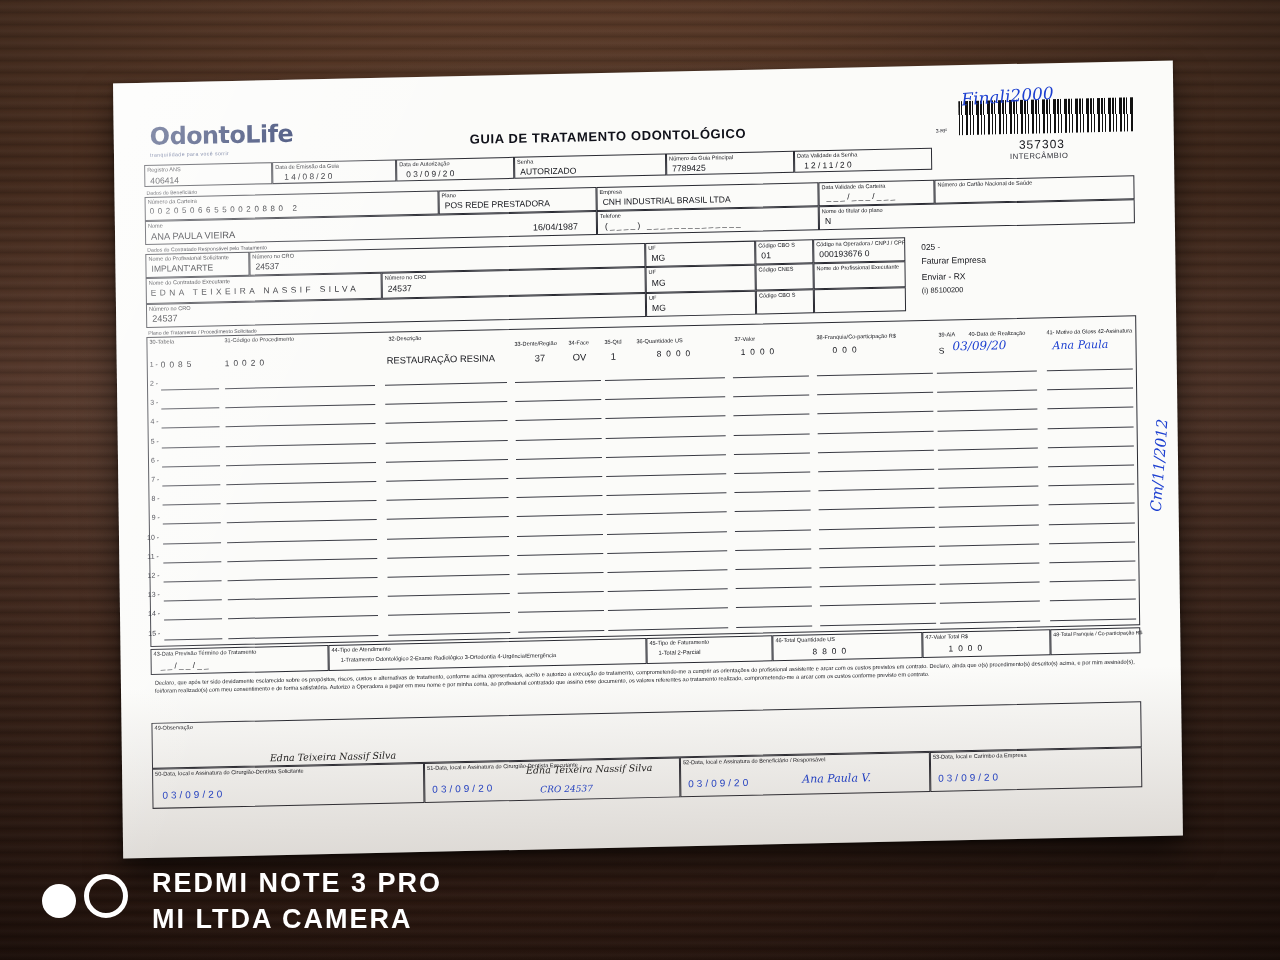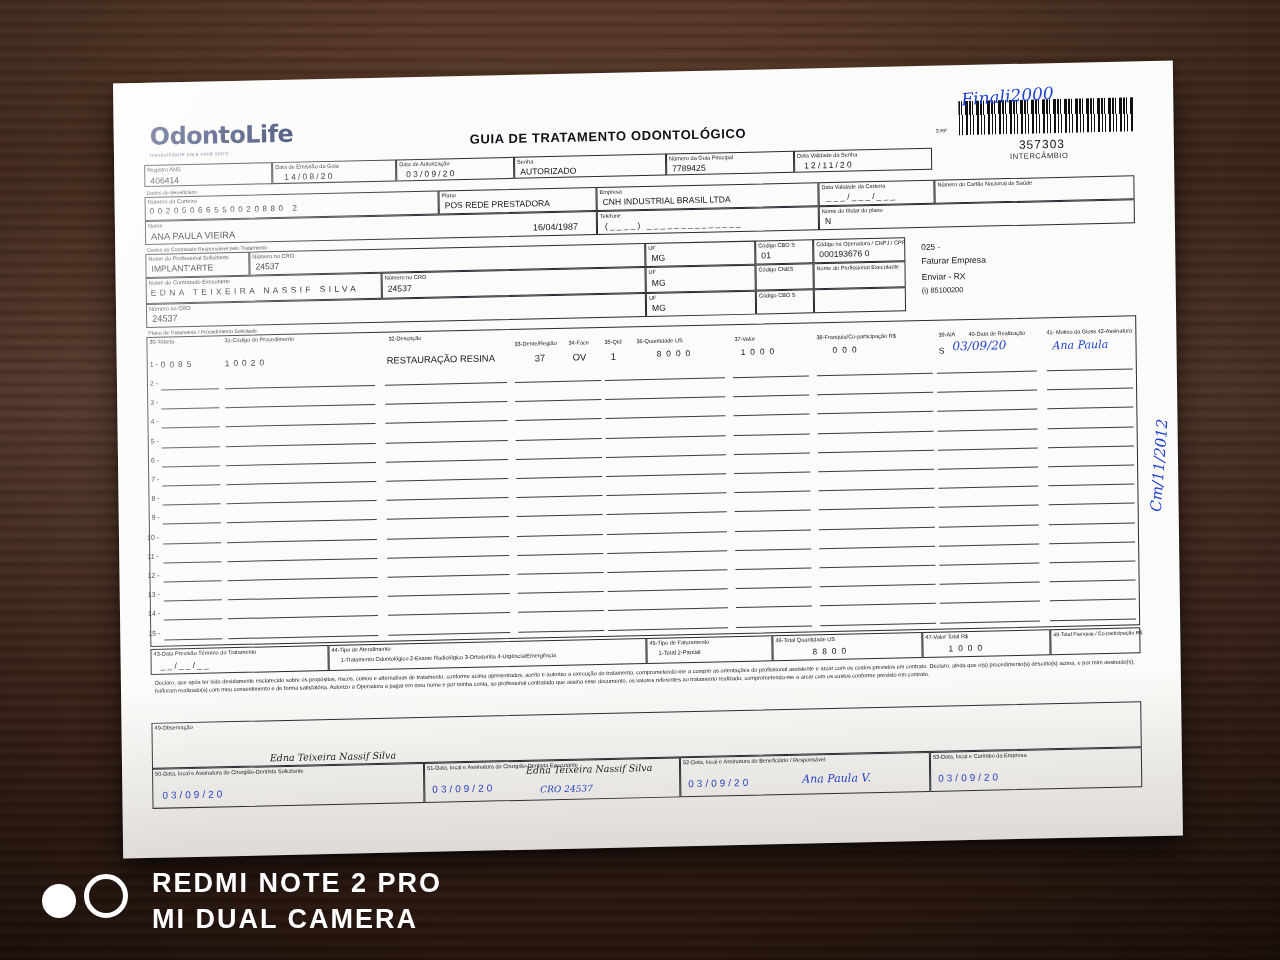--- a/index.html
+++ b/index.html
@@ -449,15 +449,15 @@
       <div class="digits" style="left:816px;top:707px;font-size:10px;letter-spacing:3px;color:#1c3fd0;">03/09/20</div>
 
     </div>
   </div>
 </div>
 
 <div id="watermark">
   <div class="lenses">
     <span class="lens solid"></span><span class="lens ring"></span>
   </div>
-  <div class="l1">REDMI NOTE 2 PRO</div>
-  <div class="l2">MI DUAL CAMERA</div>
+  <div class="l1">REDMI NOTE 3 PRO</div>
+  <div class="l2">MI LTDA CAMERA</div>
 </div>
 
 </body></html>

